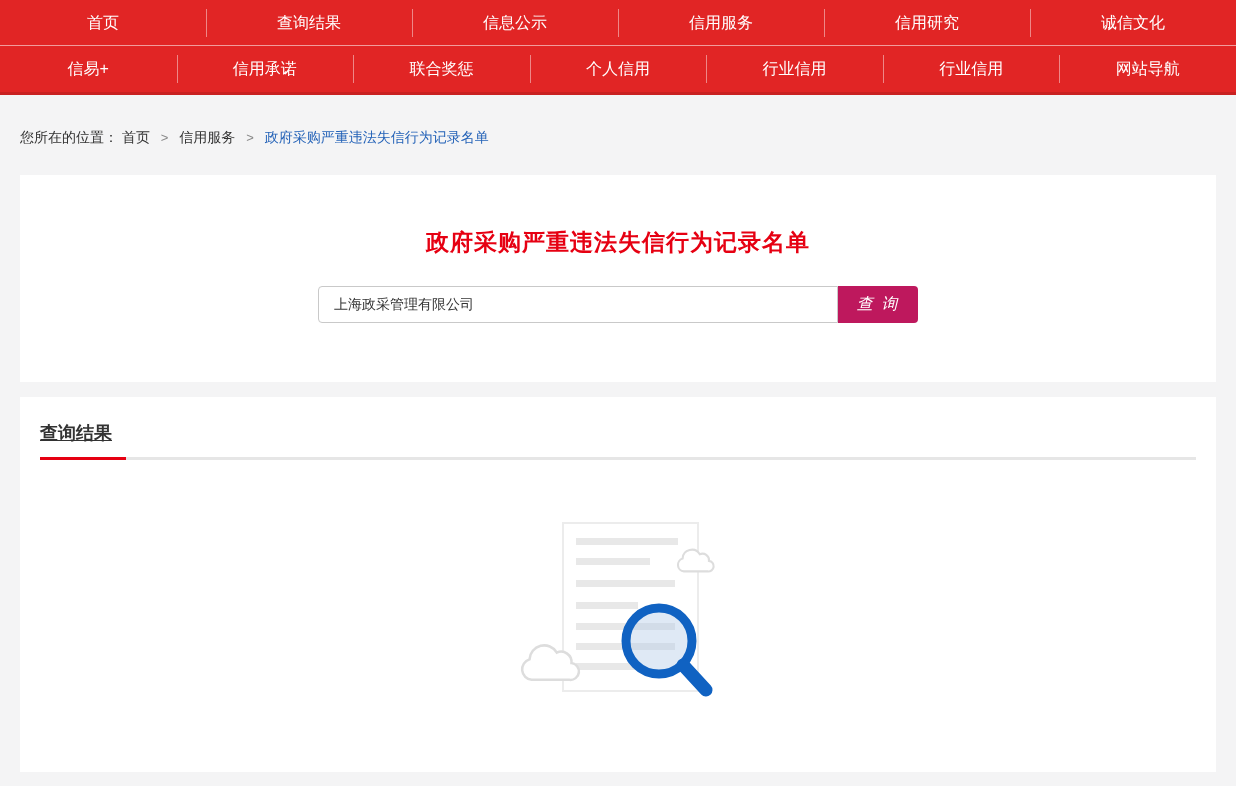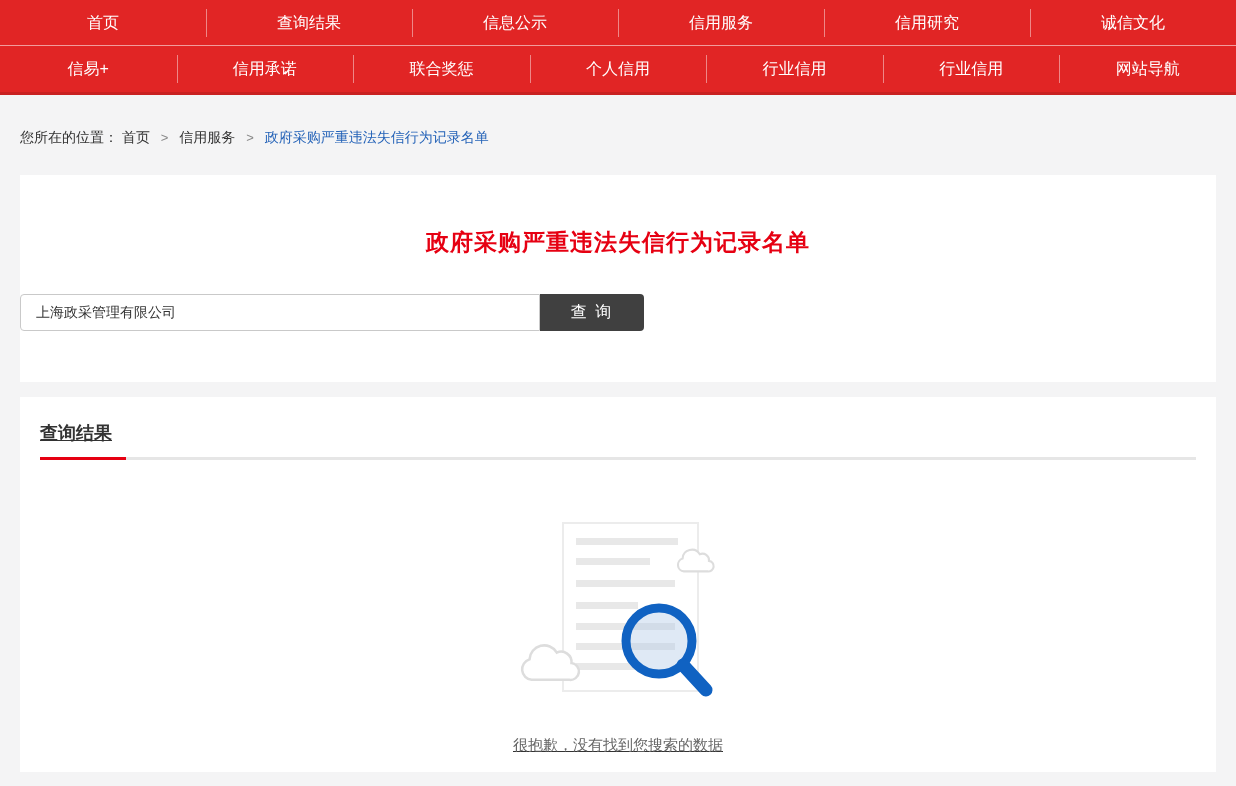--- a/index.html
+++ b/index.html
@@ -30,31 +30,32 @@
   .breadcrumb .crumb { color:#333; cursor:pointer; text-decoration:none; }
   .breadcrumb .crumb.current { color:#2563b8; }
 
   
   .card { background:#ffffff; margin:0 20px; }
   .card.search-card { height:207px; padding-top:52px; }
   .page-title {
     text-align:center; color:#e60012; font-size:23px; font-weight:bold;
     letter-spacing:1px;
   }
-  .search-row { display:flex; margin-top:36px; }
+  .search-row { display:flex; justify-content:center; margin-top:28px; }
   .search-input {
     width:520px; height:37px; border:1px solid #c9c9c9; border-radius:4px 0 0 4px;
     padding:0 15px; font-size:14px; color:#333; outline:none;
     font-family:"Liberation Sans","DejaVu Sans",sans-serif;
   }
   .search-button {
-    width:104px; height:37px; border:none; cursor:pointer;
-    background:#404040; color:#ffffff; font-size:16px;
+    width:80px; height:37px; border:none; cursor:pointer;
+    background:#be185d; color:#ffffff; font-size:16px;
     border-radius:0 4px 4px 0; letter-spacing:2px;
     font-family:"Liberation Sans","DejaVu Sans",sans-serif;
+    font-style:italic;
   }
 
   .card.results-card { margin-top:15px; height:375px; padding:24px 20px 0;text-decoration:underline; }
   .results-header {
     display:block; position:relative; font-size:18px; font-weight:bold; color:#333;
     padding-bottom:12px; border-bottom:3px solid #e6e6e6;
   }
   .results-header::after {
     content:""; position:absolute; left:0; bottom:-3px;
     width:86px; height:3px; background:#e60012;
@@ -122,15 +123,14 @@
       <rect x="58" y="105" width="99" height="7" fill="#e8e8e8"></rect>
       <rect x="58" y="125" width="99" height="7" fill="#e8e8e8"></rect>
       <rect x="58" y="145" width="62" height="7" fill="#e8e8e8"></rect>
 
       <use href="#cloud" transform="translate(1,123) scale(1.05)" fill="#ffffff" stroke="#dddddd" stroke-width="2.4"></use>
       <use href="#cloud" transform="translate(158,29) scale(0.66)" fill="#ffffff" stroke="#dddddd" stroke-width="3.2"></use>
 
       <circle cx="141" cy="123" r="33" fill="#b9cfe9" fill-opacity="0.45" stroke="#1062c2" stroke-width="9"></circle>
       <line x1="165" y1="147" x2="188" y2="172" stroke="#1062c2" stroke-width="13" stroke-linecap="round"></line>
     </svg>
-    <div class="empty-message">很抱歉，没有找到您搜索的数据</div>
   </div>
 </div>
 
 </body></html>

